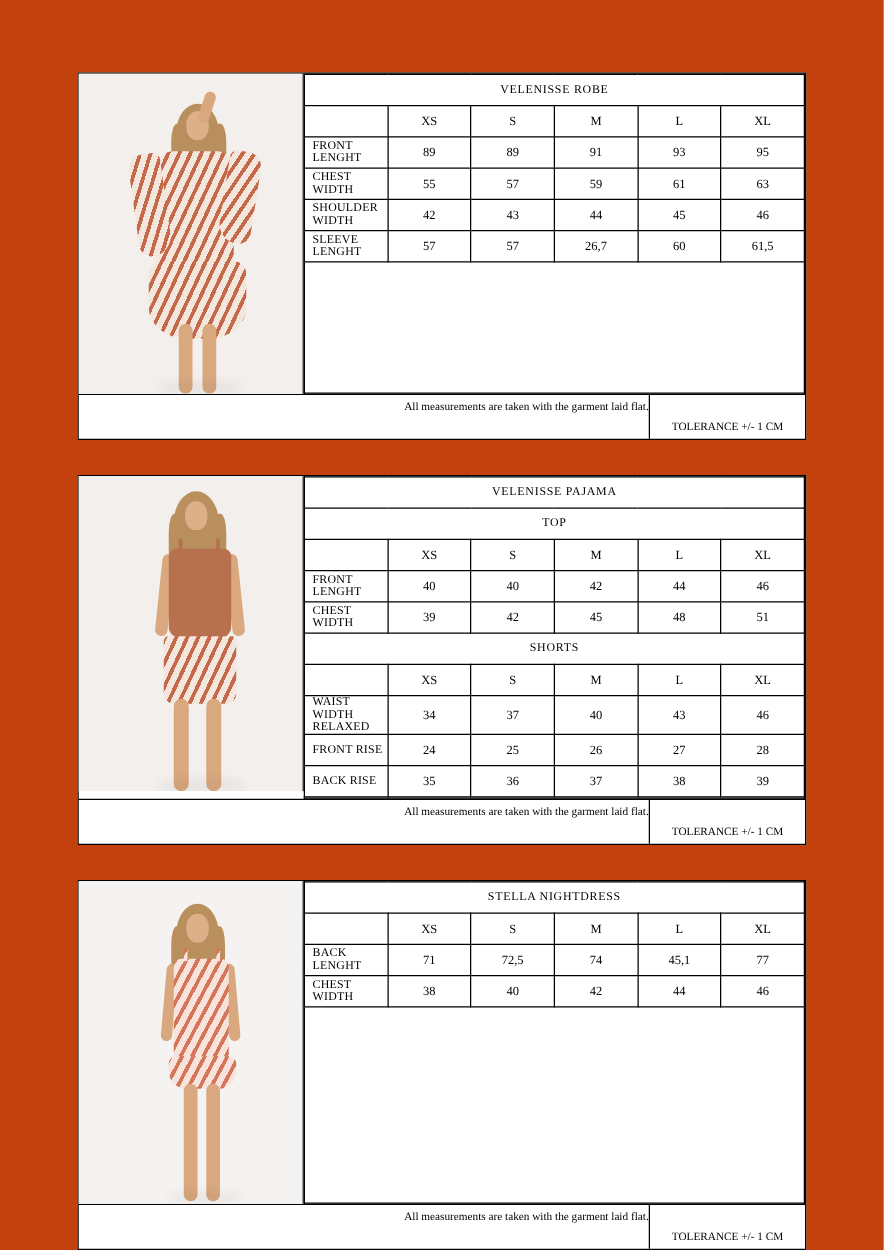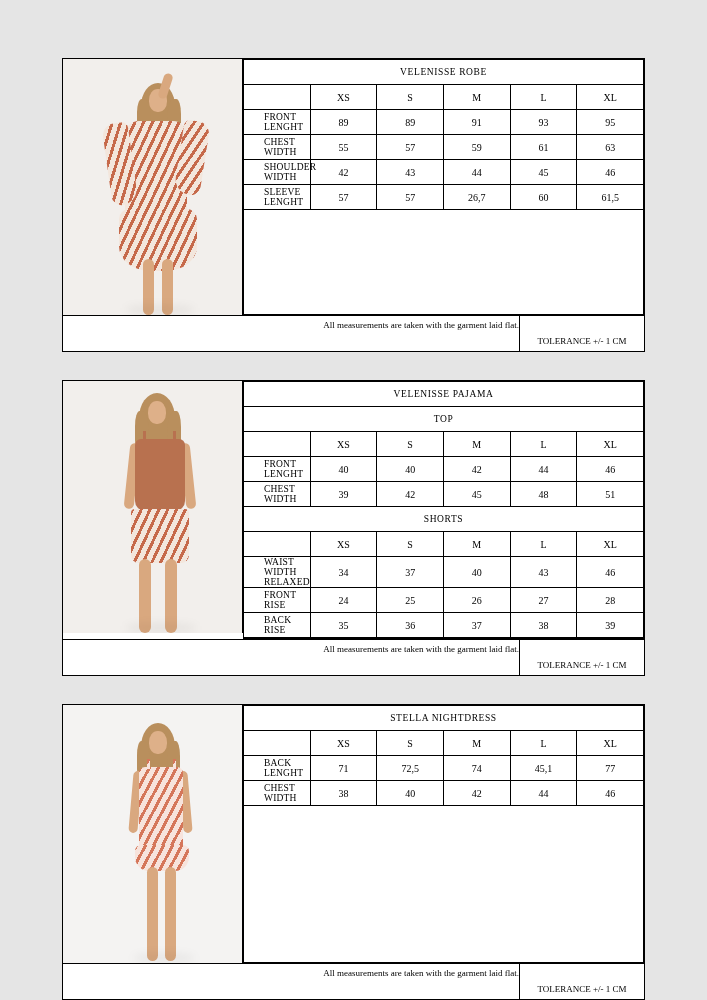--- a/index.html
+++ b/index.html
@@ -13,21 +13,21 @@
     font-family: "Liberation Serif", serif;
     color: #000;
     position: relative;
     overflow: hidden;
   }
   .page {
     width: 707px;
     height: 1000px;
     box-sizing: border-box;
     padding: 58px 62px 0 62px;
-    background: #e5e5e5;
+    background: #c2410c;
   }
 
   .card {
     border: 1px solid #000;
     box-sizing: border-box;
     width: 583px;
     background: #fff;
   }
 
   .card-body {
@@ -61,21 +61,21 @@
     border: 1px solid #000;
     height: 24px;
     font-size: 10px;
     text-align: center;
     vertical-align: middle;
     padding: 0 2px;
     font-family: "Liberation Serif", serif;
   }
   table.sizes td.label {
     text-align: left;
-    padding-left: 20px;
+    padding-left: 6px;
     font-size: 9.5px;
     letter-spacing: 0.2px;
   }
   table.sizes td.title {
     font-size: 9.5px;
     letter-spacing: 0.6px;
     text-align: center;
   }
   table.sizes td.section {
     font-size: 9.5px;

